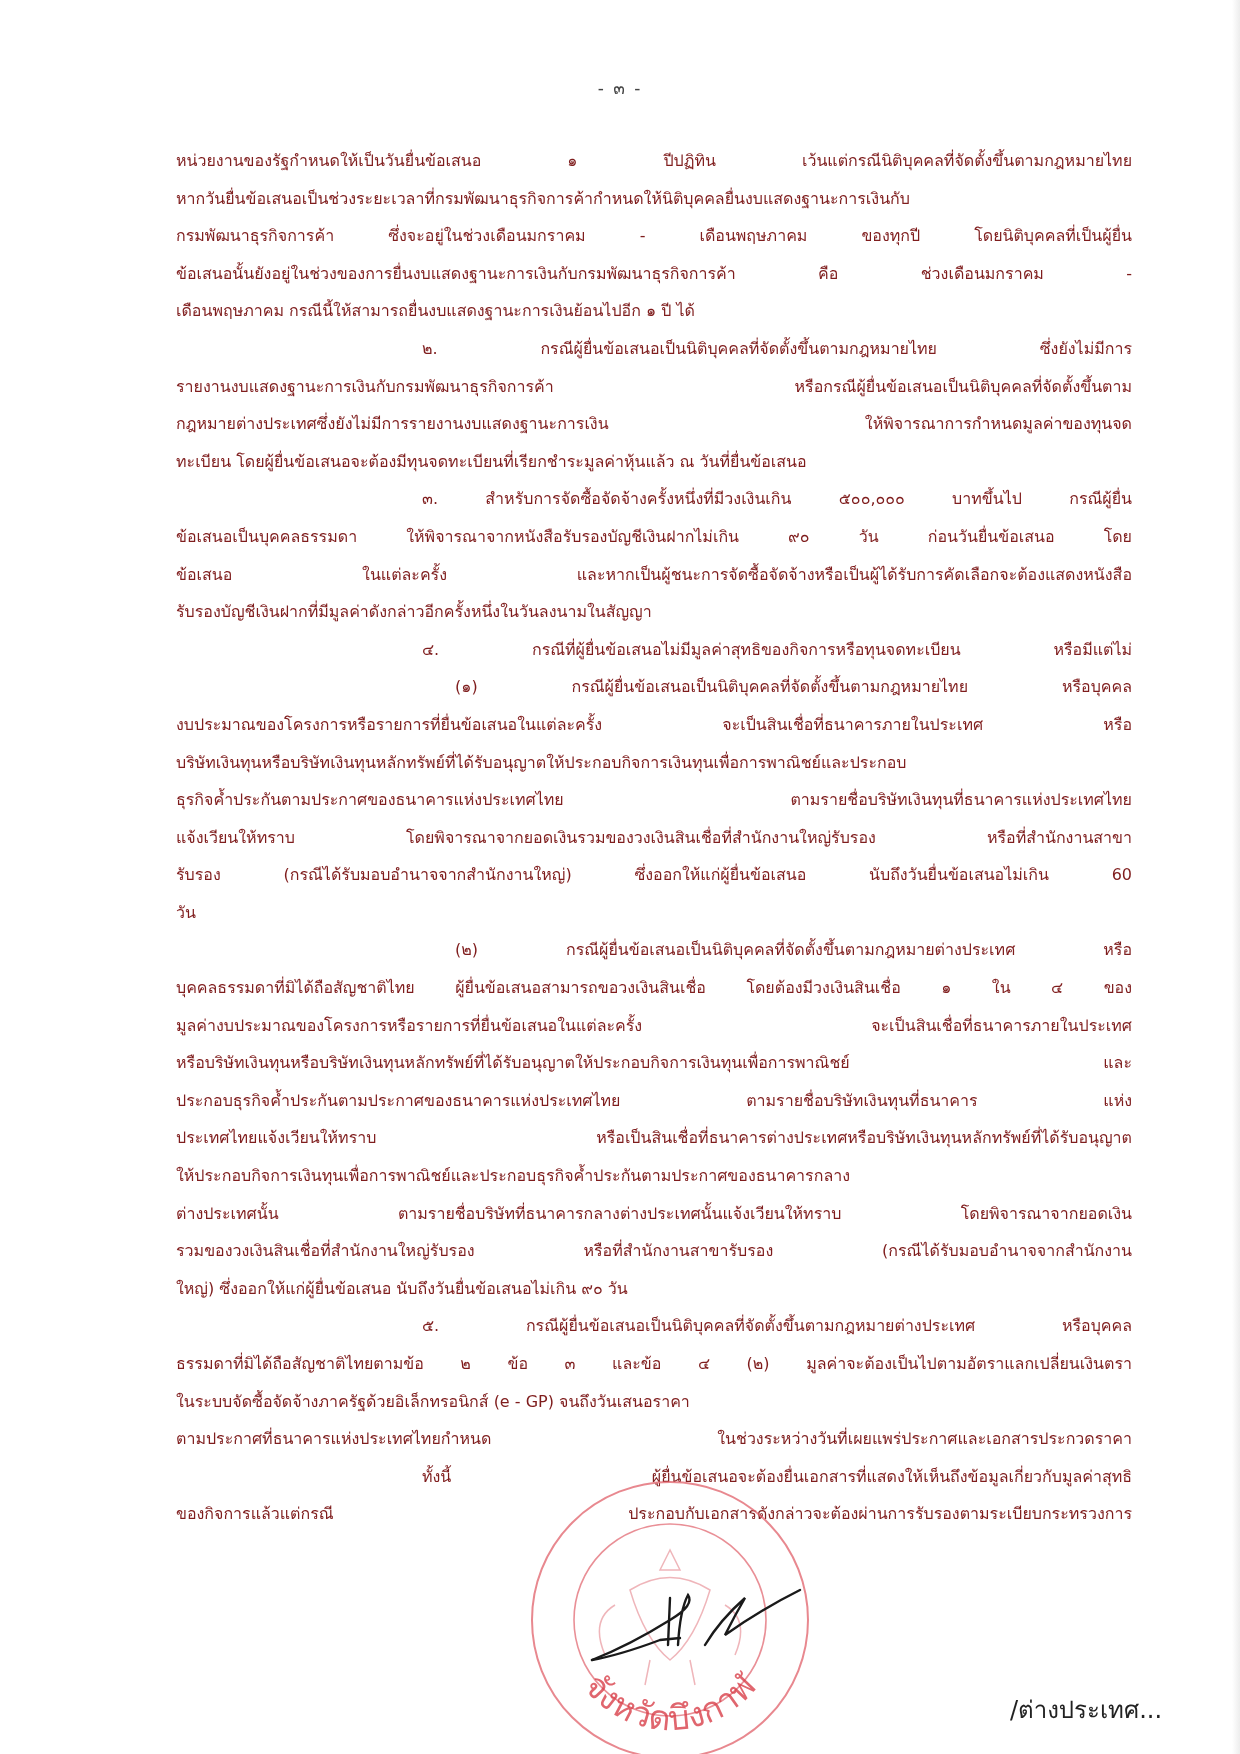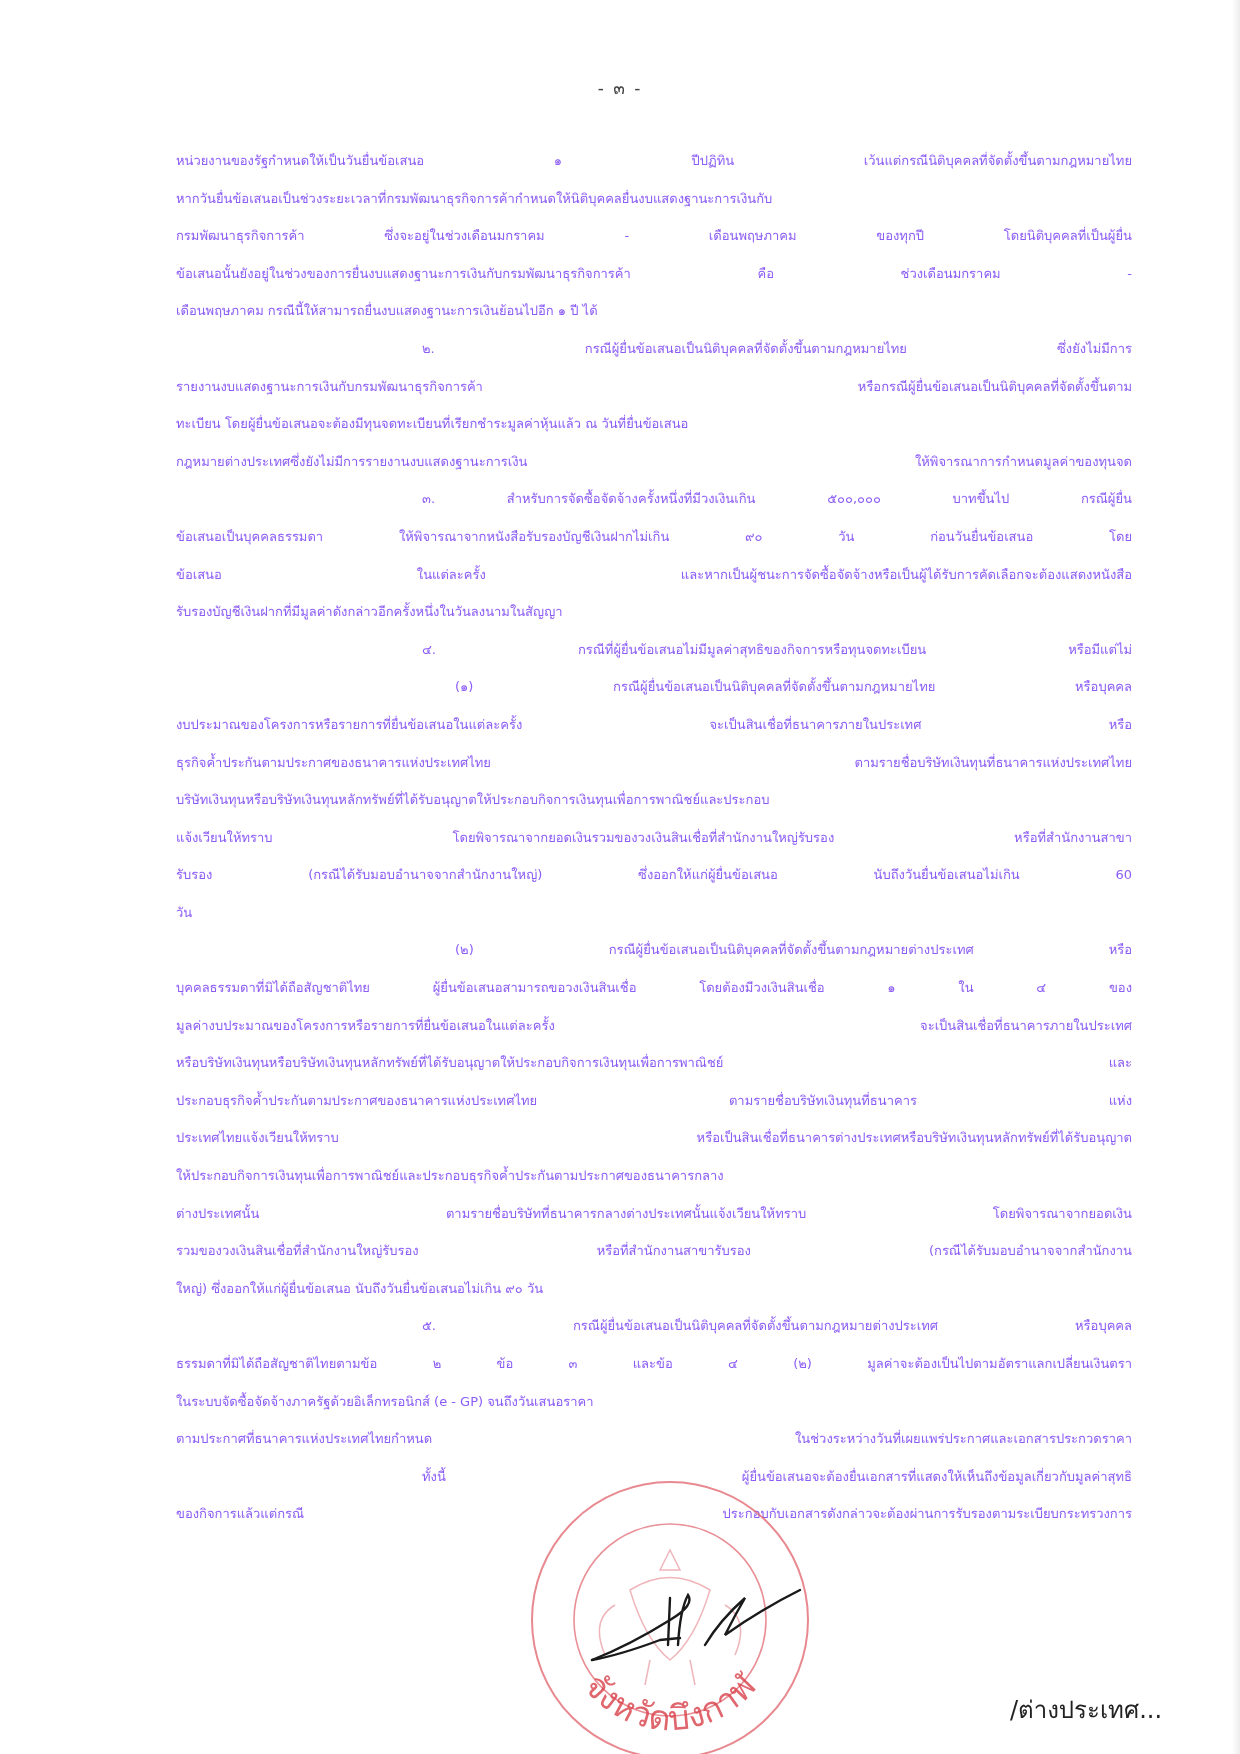--- a/index.html
+++ b/index.html
@@ -12,21 +12,21 @@
     position: absolute; right: 0; top: 0; width: 8px; height: 1754px;
     background: linear-gradient(to right, #ffffff, #ededed);
   }
   .page-number {
     position: absolute; top: 74px; left: 0; width: 1240px; text-align: center;
     font-family: "DejaVu Sans", sans-serif; font-size: 17px; color: #444;
     letter-spacing: 2px;
   }
   .body-text {
     position: absolute; left: 176px; top: 142px; width: 956px;
-    font-family: "DejaVu Sans", sans-serif; font-size: 13px; color: #8b5cf6;
+    font-family: "DejaVu Sans", sans-serif; font-size: 16px; color: #7f1d1d;
     line-height: 37.6px;
   }
   .line { white-space: nowrap; height: 37.6px; overflow: visible; text-align: justify; text-align-last: justify; }
   .line.last { text-align-last: left; }
   .ind1 { padding-left: 246px; }
   .ind2 { padding-left: 279px; }
   .footer-cont {
     position: absolute; top: 1690px; left: 1010px;
     font-family: "DejaVu Sans", sans-serif; font-size: 24px; color: #222;
   }
@@ -46,34 +46,34 @@
   <div class="body-text">
 
     <div class="line">หน่วยงานของรัฐกำหนดให้เป็นวันยื่นข้อเสนอ ๑ ปีปฏิทิน เว้นแต่กรณีนิติบุคคลที่จัดตั้งขึ้นตามกฎหมายไทย</div>
     <div class="line">หากวันยื่นข้อเสนอเป็นช่วงระยะเวลาที่กรมพัฒนาธุรกิจการค้ากำหนดให้นิติบุคคลยื่นงบแสดงฐานะการเงินกับ</div>
     <div class="line">กรมพัฒนาธุรกิจการค้า ซึ่งจะอยู่ในช่วงเดือนมกราคม - เดือนพฤษภาคม ของทุกปี โดยนิติบุคคลที่เป็นผู้ยื่น</div>
     <div class="line">ข้อเสนอนั้นยังอยู่ในช่วงของการยื่นงบแสดงฐานะการเงินกับกรมพัฒนาธุรกิจการค้า คือ ช่วงเดือนมกราคม -</div>
     <div class="line last">เดือนพฤษภาคม กรณีนี้ให้สามารถยื่นงบแสดงฐานะการเงินย้อนไปอีก ๑ ปี ได้</div>
 
     <div class="line ind1">๒. กรณีผู้ยื่นข้อเสนอเป็นนิติบุคคลที่จัดตั้งขึ้นตามกฎหมายไทย ซึ่งยังไม่มีการ</div>
     <div class="line">รายงานงบแสดงฐานะการเงินกับกรมพัฒนาธุรกิจการค้า หรือกรณีผู้ยื่นข้อเสนอเป็นนิติบุคคลที่จัดตั้งขึ้นตาม</div>
+    <div class="line">กฎหมายต่างประเทศซึ่งยังไม่มีการรายงานงบแสดงฐานะการเงิน ให้พิจารณาการกำหนดมูลค่าของทุนจด</div>
     <div class="line last">ทะเบียน โดยผู้ยื่นข้อเสนอจะต้องมีทุนจดทะเบียนที่เรียกชำระมูลค่าหุ้นแล้ว ณ วันที่ยื่นข้อเสนอ</div>
-    <div class="line">กฎหมายต่างประเทศซึ่งยังไม่มีการรายงานงบแสดงฐานะการเงิน ให้พิจารณาการกำหนดมูลค่าของทุนจด</div>
 
     <div class="line ind1">๓. สำหรับการจัดซื้อจัดจ้างครั้งหนึ่งที่มีวงเงินเกิน ๕๐๐,๐๐๐ บาทขึ้นไป กรณีผู้ยื่น</div>
     <div class="line">ข้อเสนอเป็นบุคคลธรรมดา ให้พิจารณาจากหนังสือรับรองบัญชีเงินฝากไม่เกิน ๙๐ วัน ก่อนวันยื่นข้อเสนอ โดย</div>
     <div class="line">ข้อเสนอ ในแต่ละครั้ง และหากเป็นผู้ชนะการจัดซื้อจัดจ้างหรือเป็นผู้ได้รับการคัดเลือกจะต้องแสดงหนังสือ</div>
     <div class="line last">รับรองบัญชีเงินฝากที่มีมูลค่าดังกล่าวอีกครั้งหนึ่งในวันลงนามในสัญญา</div>
 
     <div class="line ind1">๔. กรณีที่ผู้ยื่นข้อเสนอไม่มีมูลค่าสุทธิของกิจการหรือทุนจดทะเบียน หรือมีแต่ไม่</div>
 
     <div class="line ind2">(๑) กรณีผู้ยื่นข้อเสนอเป็นนิติบุคคลที่จัดตั้งขึ้นตามกฎหมายไทย หรือบุคคล</div>
     <div class="line">งบประมาณของโครงการหรือรายการที่ยื่นข้อเสนอในแต่ละครั้ง จะเป็นสินเชื่อที่ธนาคารภายในประเทศ หรือ</div>
+    <div class="line">บริษัทเงินทุนหรือบริษัทเงินทุนหลักทรัพย์ที่ได้รับอนุญาตให้ประกอบกิจการเงินทุนเพื่อการพาณิชย์และประกอบ</div>
     <div class="line">ธุรกิจค้ำประกันตามประกาศของธนาคารแห่งประเทศไทย ตามรายชื่อบริษัทเงินทุนที่ธนาคารแห่งประเทศไทย</div>
-    <div class="line">บริษัทเงินทุนหรือบริษัทเงินทุนหลักทรัพย์ที่ได้รับอนุญาตให้ประกอบกิจการเงินทุนเพื่อการพาณิชย์และประกอบ</div>
     <div class="line">แจ้งเวียนให้ทราบ โดยพิจารณาจากยอดเงินรวมของวงเงินสินเชื่อที่สำนักงานใหญ่รับรอง หรือที่สำนักงานสาขา</div>
     <div class="line">รับรอง (กรณีได้รับมอบอำนาจจากสำนักงานใหญ่) ซึ่งออกให้แก่ผู้ยื่นข้อเสนอ นับถึงวันยื่นข้อเสนอไม่เกิน 60</div>
     <div class="line last">วัน</div>
 
     <div class="line ind2">(๒) กรณีผู้ยื่นข้อเสนอเป็นนิติบุคคลที่จัดตั้งขึ้นตามกฎหมายต่างประเทศ หรือ</div>
     <div class="line">บุคคลธรรมดาที่มิได้ถือสัญชาติไทย ผู้ยื่นข้อเสนอสามารถขอวงเงินสินเชื่อ โดยต้องมีวงเงินสินเชื่อ ๑ ใน ๔ ของ</div>
     <div class="line">มูลค่างบประมาณของโครงการหรือรายการที่ยื่นข้อเสนอในแต่ละครั้ง จะเป็นสินเชื่อที่ธนาคารภายในประเทศ</div>
     <div class="line">หรือบริษัทเงินทุนหรือบริษัทเงินทุนหลักทรัพย์ที่ได้รับอนุญาตให้ประกอบกิจการเงินทุนเพื่อการพาณิชย์ และ</div>
     <div class="line">ประกอบธุรกิจค้ำประกันตามประกาศของธนาคารแห่งประเทศไทย ตามรายชื่อบริษัทเงินทุนที่ธนาคาร แห่ง</div>
     <div class="line">ประเทศไทยแจ้งเวียนให้ทราบ หรือเป็นสินเชื่อที่ธนาคารต่างประเทศหรือบริษัทเงินทุนหลักทรัพย์ที่ได้รับอนุญาต</div>

